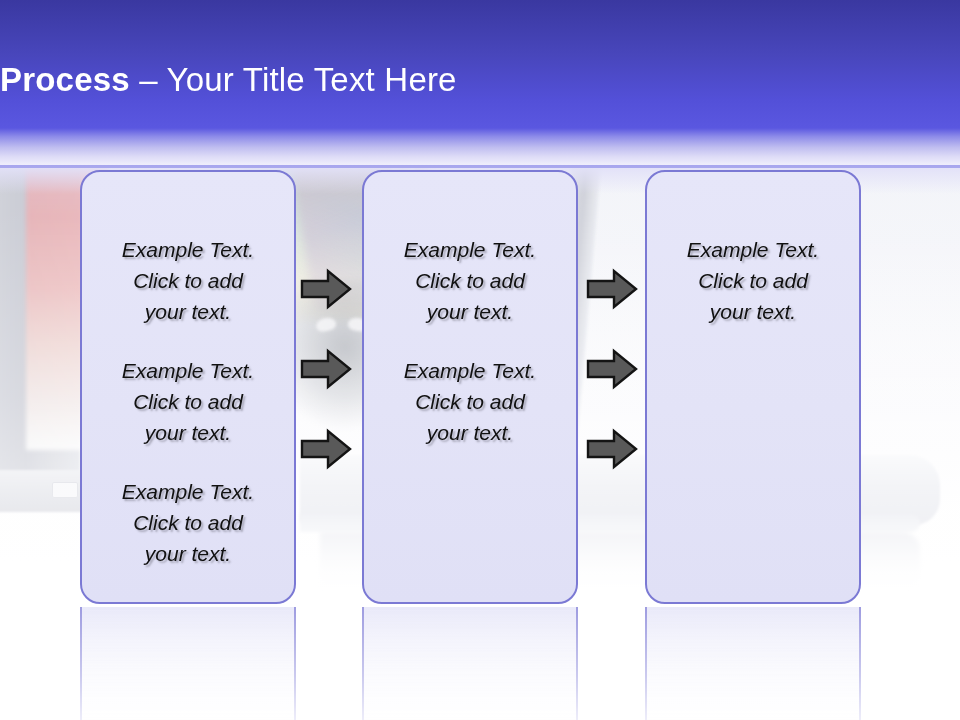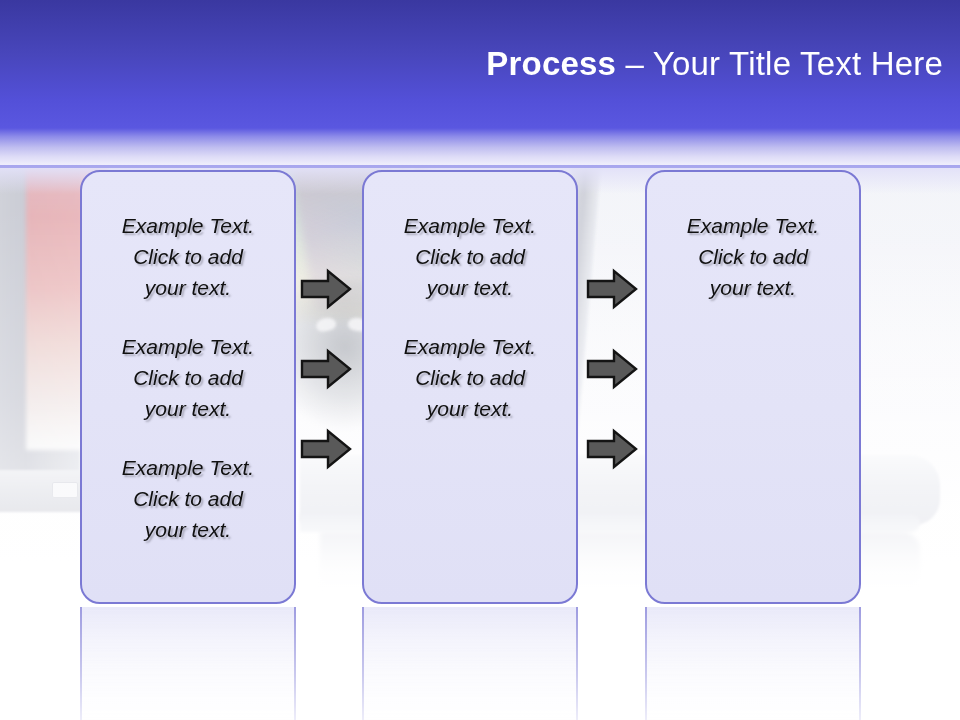--- a/index.html
+++ b/index.html
@@ -243,23 +243,23 @@
     top: 168px;
     width: 960px;
     height: 26px;
     background: linear-gradient(180deg, rgba(226,225,248,.95) 0%, rgba(255,255,255,0) 100%);
     z-index: 4;
   }
 
   .title {
     position: absolute;
     left: 0;
-    top: 44px;
+    top: 60px;
     width: 943px;
-    text-align: right;
+    text-align: left;
     color: #ffffff;
     font-size: 33px;
     line-height: 40px;
     letter-spacing: .2px;
     white-space: nowrap;
     z-index: 6;
   }
   .title .t-bold { font-weight: 700; }
   .title .t-rest { font-weight: 400; }
 
@@ -272,20 +272,21 @@
     border-radius: 20px;
     z-index: 10;
     box-shadow: 0 0 0 rgba(0,0,0,0);
   }
   .box-1 { left: 80px;  top: 170px; width: 216px; height: 434px; }
   .box-2 { left: 362px; top: 170px; width: 216px; height: 434px; }
   .box-3 { left: 645px; top: 170px; width: 216px; height: 434px; }
 
   .box-inner {
     padding: 38px 14px 0 14px;
+    margin-top: 24px;
   }
   .para {
     text-align: center;
     font-style: italic;
     font-weight: 400;
     font-size: 21px;
     line-height: 31px;
     color: #111111;
     text-shadow: 2px 2px 2px rgba(90,90,105,.45);
     margin: 0 0 28px 0;

